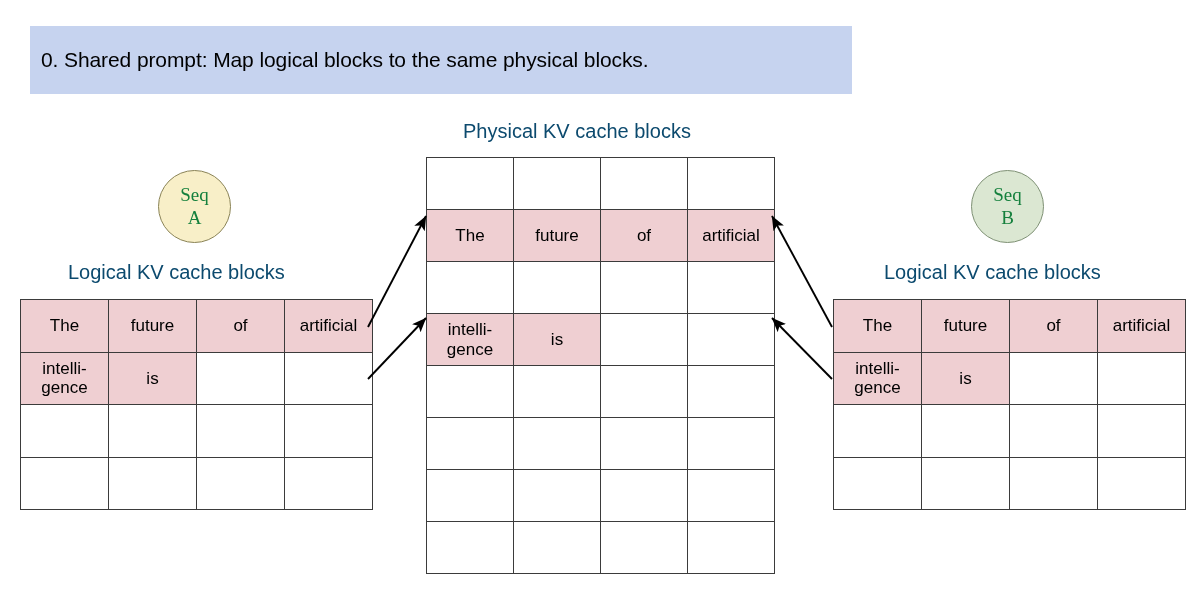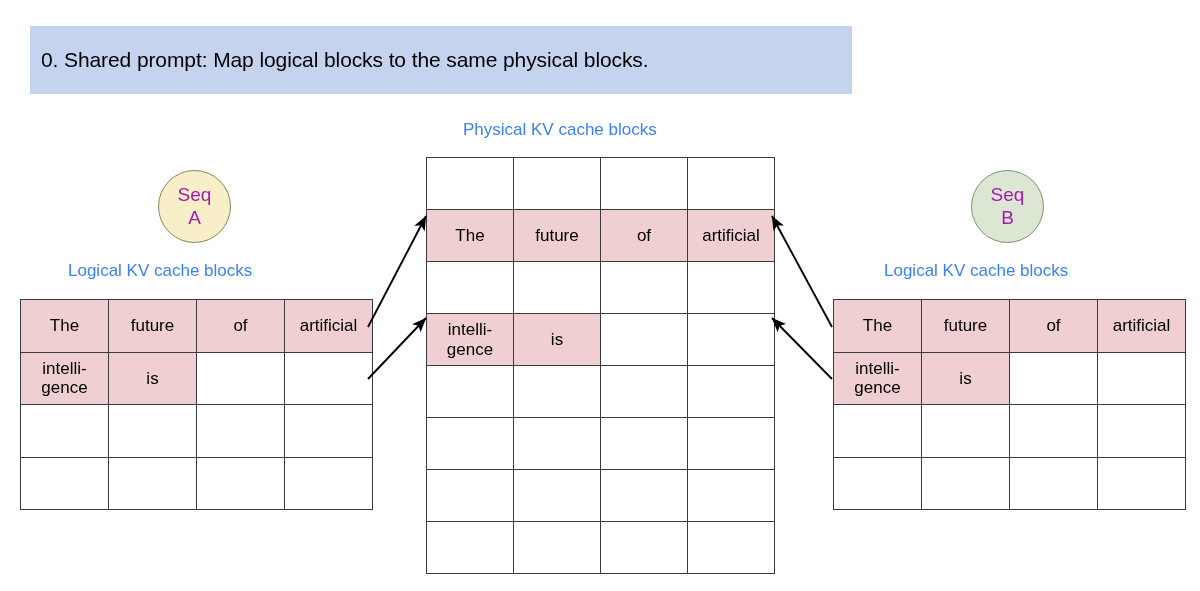--- a/index.html
+++ b/index.html
@@ -62,42 +62,43 @@
   #logical-a { left: 20px;  top: 299px; }
   #logical-b { left: 833px; top: 299px; }
 
   
   #physical { left: 426px; top: 157px; }
   #physical td { width: 86px; height: 51px; }
 
   
   .caption {
     position: absolute;
-    font-size: 17px;
+    font-size: 20px;
     white-space: nowrap;
-    color: #3b82f6;
+    color: #0c4a6e;
   }
   #caption-logical-a { left: 68px;  top: 261px; }
   #caption-logical-b { left: 884px; top: 261px; }
   #caption-physical  { left: 463px; top: 120px; }
 
   
   .seq-circle {
     position: absolute;
     width: 71px;
     height: 71px;
     border-radius: 50%;
     border: 1.4px solid #7d7d6a;
     display: flex;
     flex-direction: column;
     align-items: center;
     justify-content: center;
     font-size: 19px;
     line-height: 1.16;
-    color: #a21caf;
+    color: #15803d;
+    font-family: Liberation Serif, serif;
   }
   #seq-a {
     left: 158px; top: 170px;
     background: #f8efc8;
     border-color: #8a8356;
   }
   #seq-b {
     left: 971px; top: 170px;
     background: #dbe7d2;
     border-color: #7f9175;

